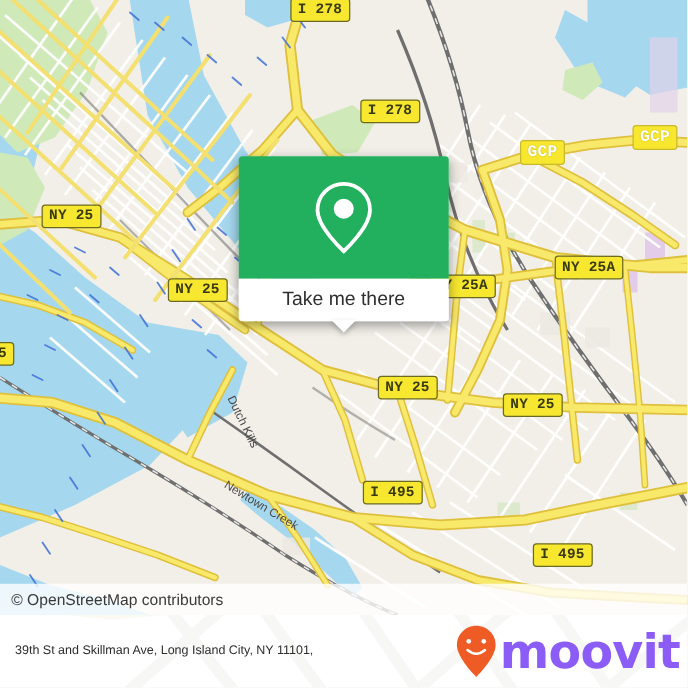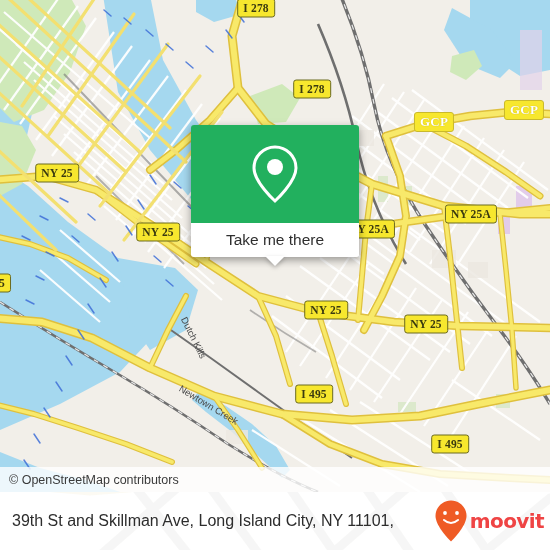--- a/index.html
+++ b/index.html
@@ -21,21 +21,21 @@
     border:1.6px solid #6b6a20;
     border-radius:3px;
     color:#3a3a10;
     font-size:11.5px;
     font-weight:bold;
     line-height:1;
     padding:2.5px 5px 3px 5px;
     white-space:nowrap;
     letter-spacing:.2px;
     transform:translate(-50%,-50%);
-    font-family:Liberation Serif, serif;
+    font-family:Liberation Mono, monospace;
   }
   .shield.gcp{
     color:#ffffff;
     text-shadow:0 0 1px #b8a700;
     border-color:#c9b92c;
     font-size:13px;
     padding:2px 5px 3px 5px;
   }
   .water-label{
     position:absolute;
@@ -100,26 +100,26 @@
     position:absolute;left:0;top:492px;width:550px;height:58px;
     background:#ffffff;overflow:hidden;
   }
   #footer-watermark{position:absolute;left:0;top:-14px;opacity:.35;}
   #footer-inner{
     position:relative;height:100%;
     display:flex;align-items:center;justify-content:space-between;
     padding:0 6px 0 12px;box-sizing:border-box;
   }
   #footer-address{
-    font-size:16px;color:#2d2d2d;line-height:1.35;max-width:400px;
+    font-size:10px;color:#2d2d2d;line-height:1.35;max-width:400px;
     font-family:"Liberation Sans", sans-serif;
   }
   #brand{display:flex;align-items:center;gap:2px;}
   #brand-wordmark{
-    font-size:20px;color:#ef4444;letter-spacing:-.6px;
+    font-size:38px;color:#8b5cf6;letter-spacing:-.6px;
     font-family:"DejaVu Sans", sans-serif;font-weight:bold;
     line-height:1;
   }
 </style>
 </head>
 <body>
 
 <div id="app">
 
   <div id="map-area">

